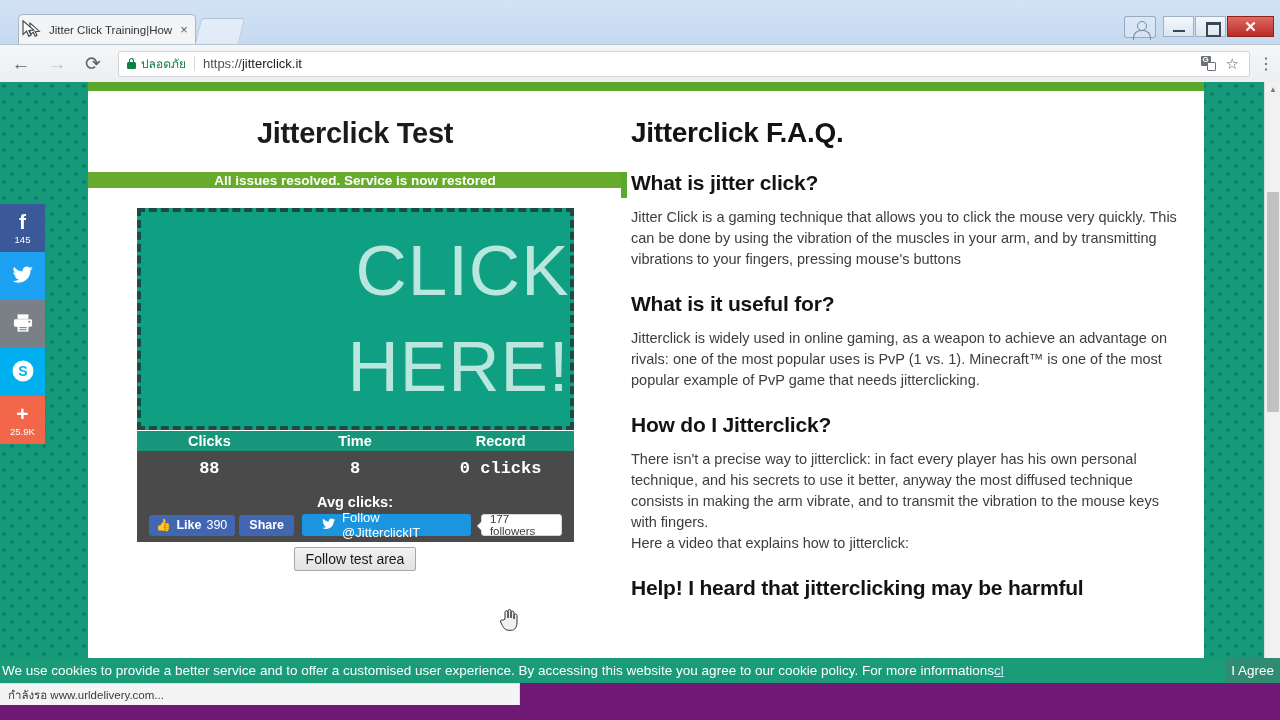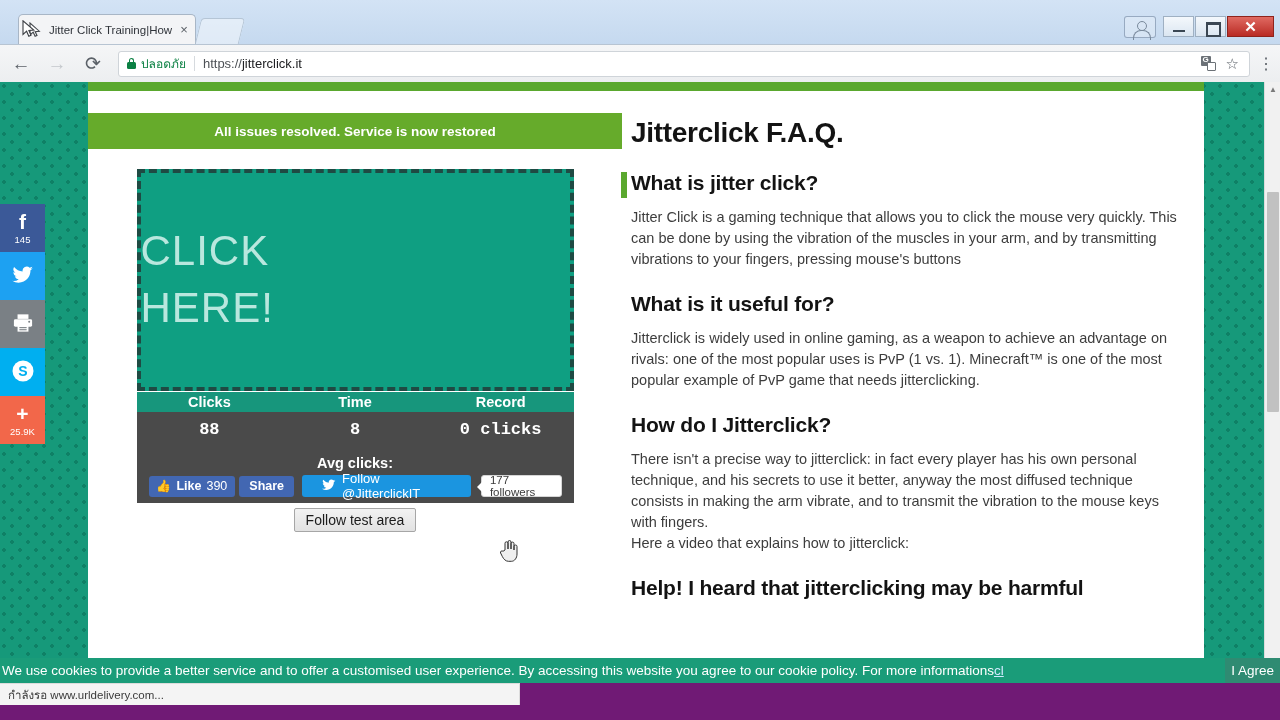--- a/index.html
+++ b/index.html
@@ -174,32 +174,32 @@
   .col-right {
     position:absolute; left:543px; top:9px; right:0; bottom:0;
     padding-right:16px;
   }
 
   .site-title {
     text-align:center; font-size:29px; font-weight:bold;
     color:#1b1b1b; margin-top:26px; letter-spacing:-0.3px;
   }
   .notice-bar {
-    margin-top:22px; height:36px;
+    margin-top:22px; height:16px;
     background:#66ab2b; color:#ffffff;
     display:flex; align-items:center; justify-content:center;
     font-size:13.5px; font-weight:bold;
   }
   .click-area {
     margin:20px auto 0; width:437px; height:222px;
     background:#0f9f82;
     border:4px dashed #1f4a43;
     display:flex; flex-direction:column;
-    align-items:flex-start; justify-content:center;
-    color:#b9e7de; font-size:42px; line-height:1.35;
+    align-items:flex-end; justify-content:center;
+    color:#b9e7de; font-size:71px; line-height:1.35;
     letter-spacing:1px;
     position:relative;
   }
   .click-area .line { font-weight:normal; }
 
   .stats {
     margin:1px auto 0; width:437px;
   }
   .stats-head {
     display:flex; background:#17967c; color:#fff;
@@ -411,20 +411,21 @@
     </div>
   </div>
 
   <div class="viewport">
     <div class="page-bg"></div>
 
     <div class="content-card">
       <div class="topbar-green"></div>
 
       <div class="col-left">
+        <div class="site-title">Jitterclick Test</div>
         <div class="notice-bar">All issues resolved. Service is now restored</div>
 
         <div class="click-area">
           <div class="line">CLICK</div>
           <div class="line">HERE!</div>
           <div class="cursor-hand">
             <svg width="20" height="24" viewBox="0 0 20 24">
               <path d="M6 11 V4.3 a1.5 1.5 0 0 1 3 0 V10 V3 a1.5 1.5 0 0 1 3 0 V10 V4.6 a1.5 1.5 0 0 1 3 0 V11 V7.5 a1.5 1.5 0 0 1 3 0 V15 c0 4-2.4 7.3-5.6 7.3 H9.4 C6.6 22.3 4.6 20 3.4 17.6 L1.6 14 a1.5 1.5 0 0 1 2.4-1.7 Z" fill="#f0f0f0" stroke="#333" stroke-width="1"></path>
             </svg>
           </div>

